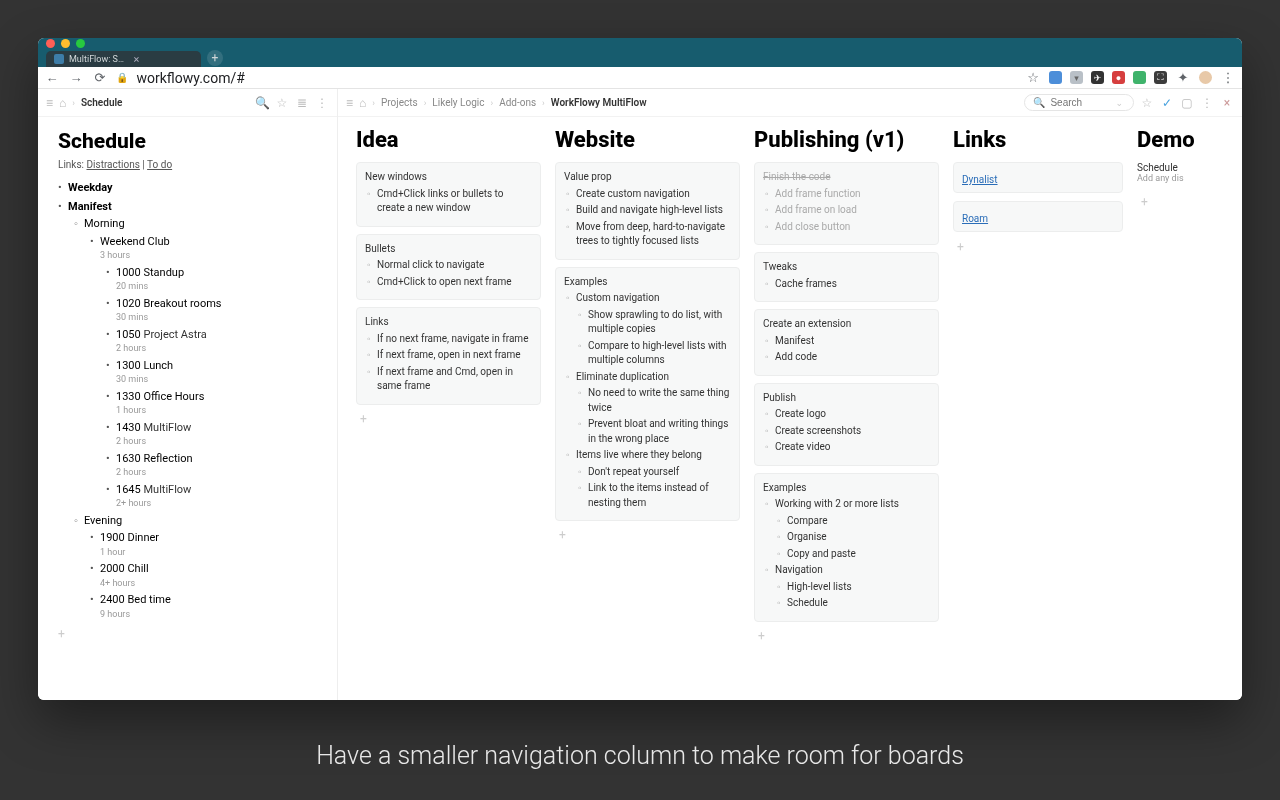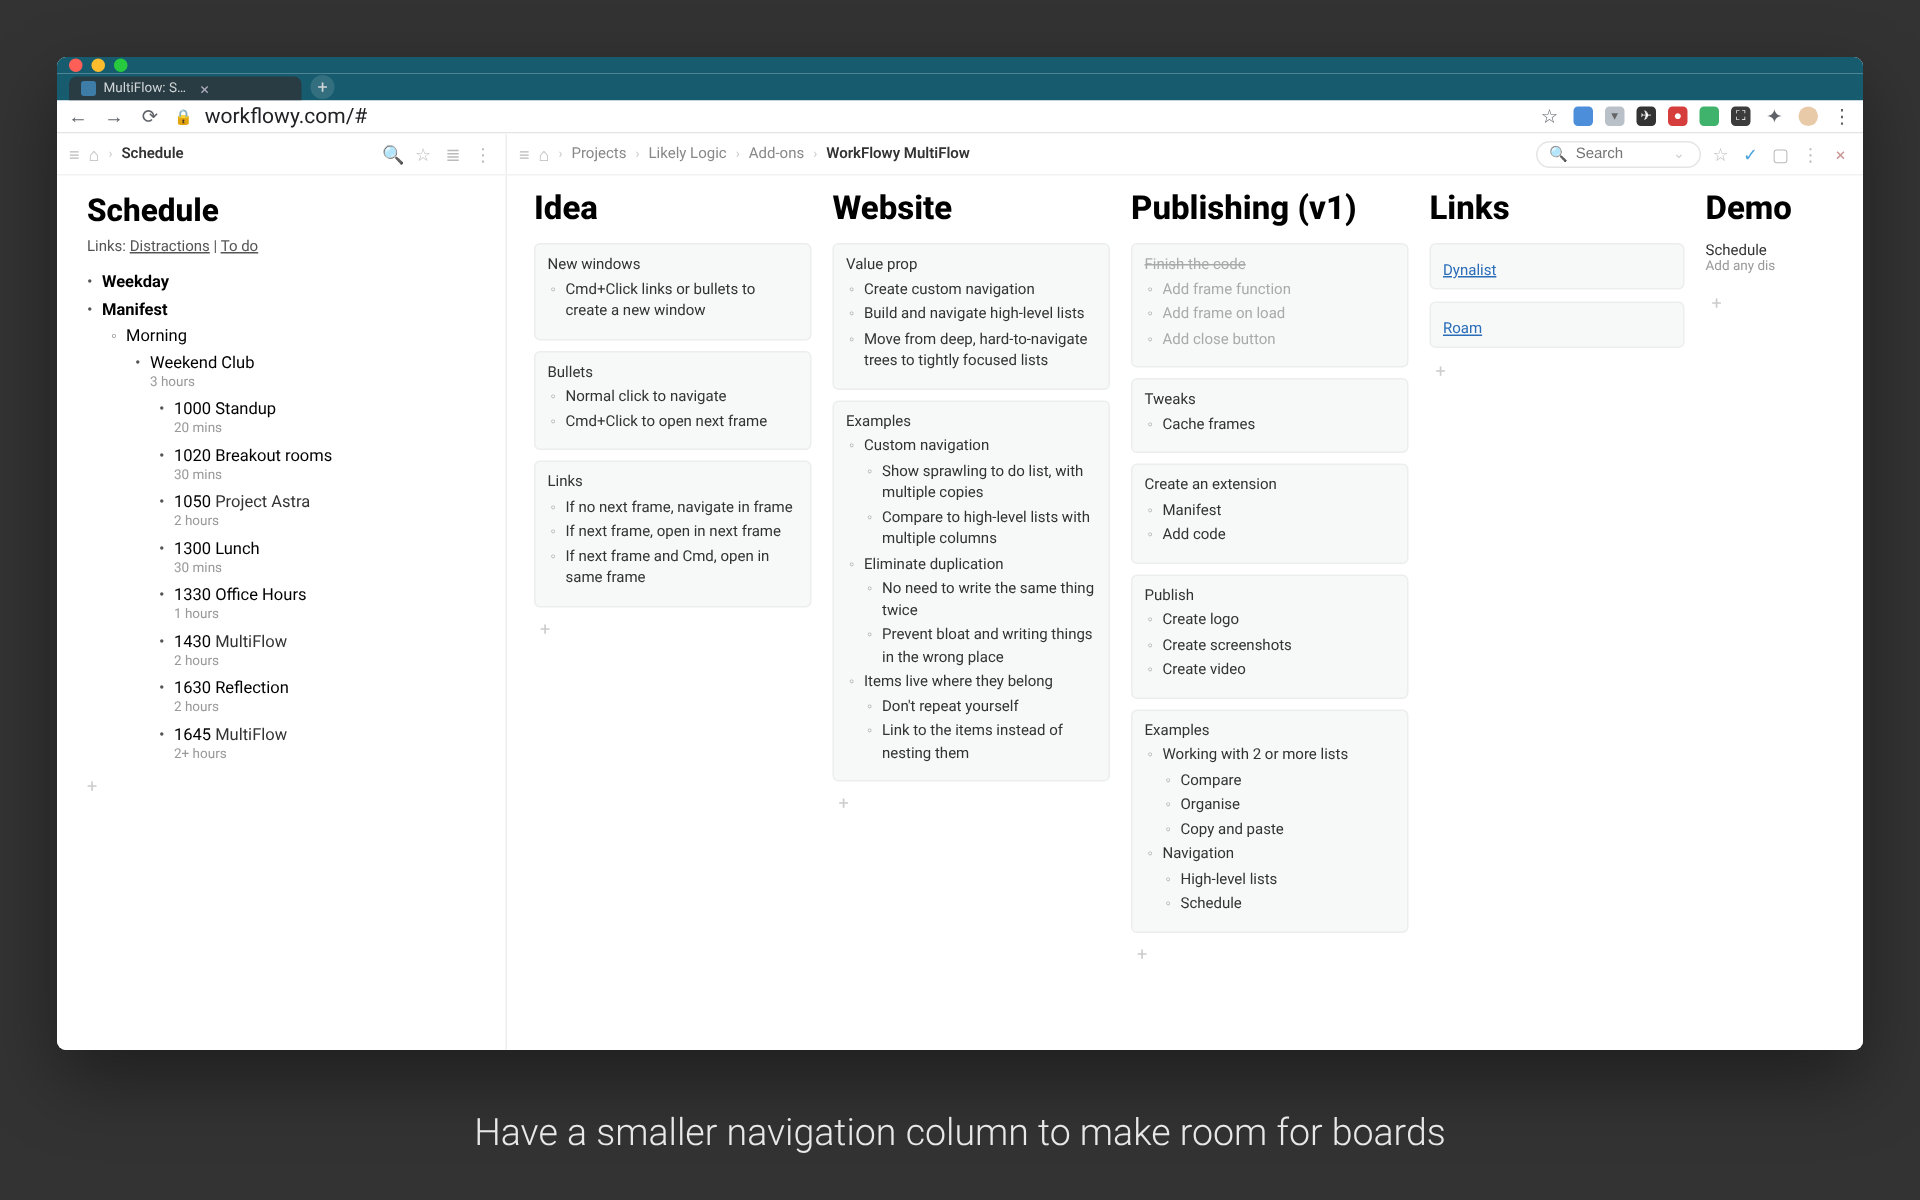--- a/index.html
+++ b/index.html
@@ -227,20 +227,27 @@
                       <li><span>1050 </span><span class="lnk">Project Astra</span><span class="note">2 hours</span></li>
                       <li><span>1300 Lunch</span><span class="note">30 mins</span></li>
                       <li><span>1330 Office Hours</span><span class="note">1 hours</span></li>
                       <li><span>1430 </span><span class="lnk">MultiFlow</span><span class="note">2 hours</span></li>
                       <li><span>1630 Reflection</span><span class="note">2 hours</span></li>
                       <li><span>1645 </span><span class="lnk">MultiFlow</span><span class="note">2+ hours</span></li>
                     </ul>
                   </li>
                 </ul>
               </li>
+              <li class="hollow"><span>Evening</span>
+                <ul>
+                  <li><span>1900 Dinner</span><span class="note">1 hour</span></li>
+                  <li><span>2000 Chill</span><span class="note">4+ hours</span></li>
+                  <li><span>2400 Bed time</span><span class="note">9 hours</span></li>
+                </ul>
+              </li>
             </ul>
           </li>
         </ul>
         <div class="plus">+</div>
       </div>
     </div>
 
     <div class="col-right">
       <div class="topbar">
         <span class="icon">≡</span>

